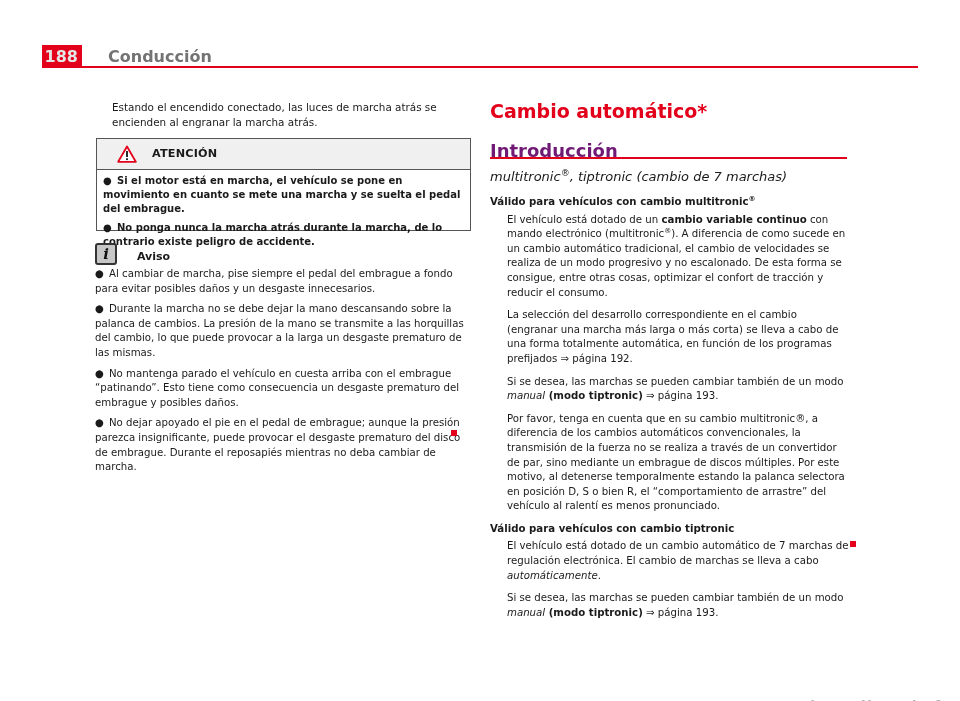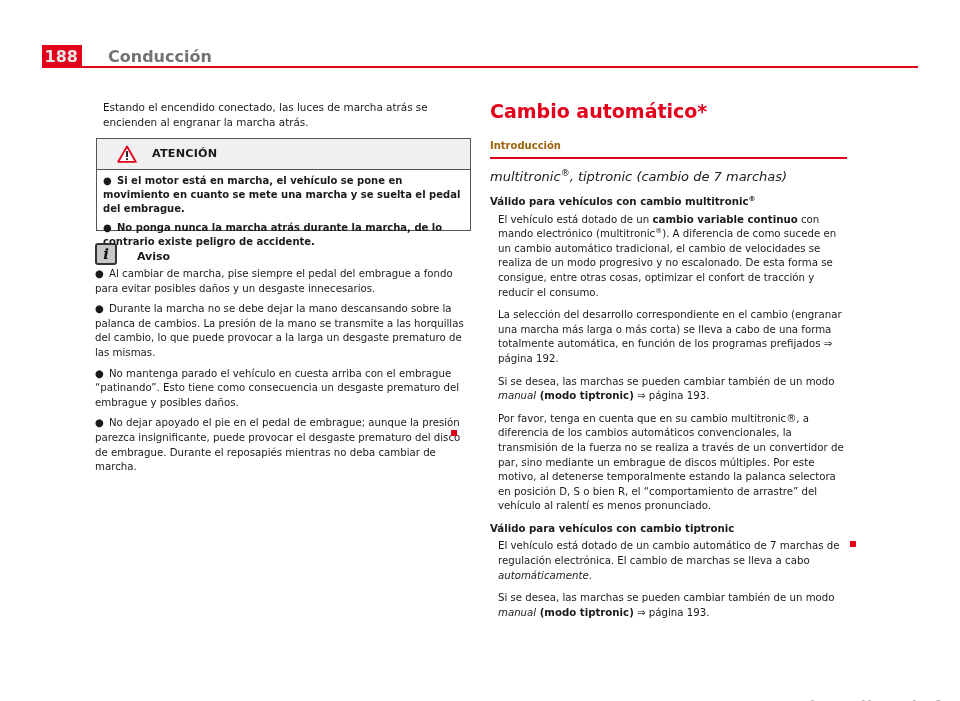--- a/index.html
+++ b/index.html
@@ -48,21 +48,21 @@
     }
 
     .col {
       position: absolute;
       top: 100px;
       font-size: 10.4px;
       line-height: 14.6px;
     }
     .col-left { left: 95px; width: 370px; }
 
-    p { margin: 0 0 8px 8px; }
+    p { margin: 0 0 8px 17px; }
 
     .warn-box {
       position: absolute;
       left: 96px;
       top: 138px;
       width: 375px;
       height: 93px;
       border: 1px solid #555;
       box-sizing: border-box;
     }
@@ -165,23 +165,23 @@
       color: #e3001b;
       white-space: nowrap;
     }
     .h2 {
       position: absolute;
       left: 490px;
       top: 140px;
       width: 357px;
       height: 17px;
       border-bottom: 2px solid #e3001b;
-      font-size: 10px;
-      font-weight: bold;
-      color: #a16207;
+      font-size: 18px;
+      font-weight: bold;
+      color: #701a75;
     }
     .h3 {
       position: absolute;
       left: 490px;
       top: 168px;
       font-size: 13px;
       font-style: italic;
       color: #1a1a1a;
       white-space: nowrap;
     }

